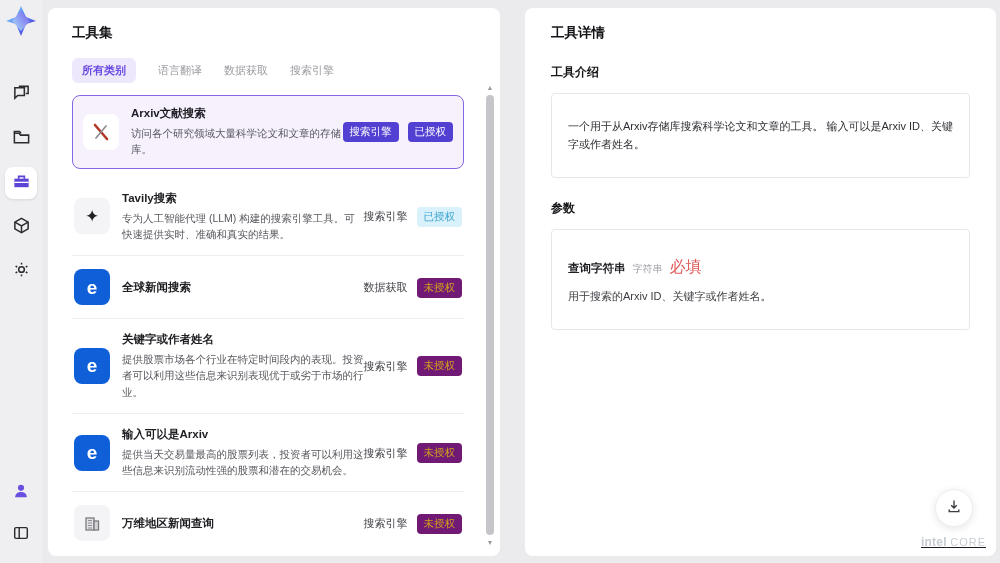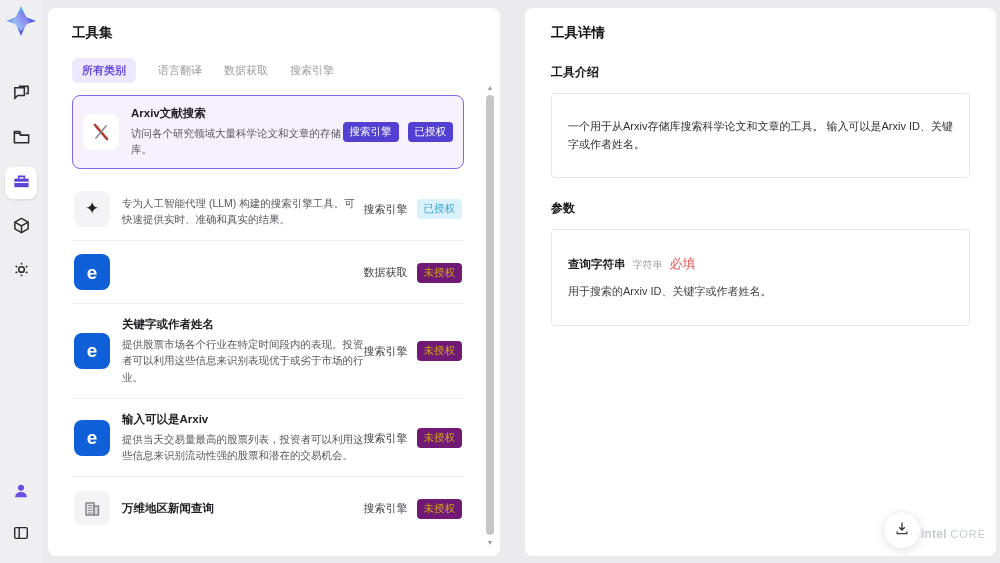--- a/index.html
+++ b/index.html
@@ -66,24 +66,24 @@
   .scroll-thumb { width:8px; flex:1; background:#c6c6ca; border-radius:4px; margin:2px 0; cursor:pointer; }
   
   .section-title { font-size:12px; font-weight:bold; color:#16161a; margin-top:22px; }
   .detail-card {
     border:1px solid #e7e7ea; border-radius:4px; background:#fff;
     padding:24px 16px; margin-top:12px; font-size:11px; color:#2e2e34; line-height:1.6;
   }
   .param-head { display:flex; align-items:baseline; gap:7px; }
   .param-name { font-size:11.5px; font-weight:bold; color:#1d1d22; }
   .param-type { font-size:10px; color:#9b9ba1;text-align:center; }
-  .param-required { font-size:13px; color:#e25a5a; }
+  .param-required { font-size:16px; color:#e25a5a; }
   .param-desc { font-size:11px; color:#3c3c42; margin-top:8px; }
   
-  .float-corner { position:fixed; right:14px; bottom:14px; display:flex; flex-direction:row; align-items:center; }
+  .float-corner { position:fixed; right:14px; bottom:14px; display:flex; flex-direction:column; align-items:center;text-decoration:underline; }
   .download-btn {
     width:38px; height:38px; border-radius:50%; background:#ffffff; border:1px solid #ededf0;
     box-shadow:0 2px 8px rgba(0,0,0,.10); display:flex; align-items:center; justify-content:center; cursor:pointer;
   }
   .download-btn svg { width:16px; height:16px; stroke:#3c3c42; fill:none; stroke-width:1.7; }
   .brand { margin-top:8px; font-size:12px; color:#c7ccd2; font-weight:bold; letter-spacing:.2px; }
   .brand .core { font-weight:normal; font-size:11px; letter-spacing:1px; }
 </style>
 </head>
 <body>
@@ -196,31 +196,33 @@
         </div>
         <div class="tool-tags">
           <span class="badge solid">搜索引擎</span>
           <span class="badge solid">已授权</span>
         </div>
       </div>
 
       <div class="tool-row">
         <div class="tool-icon" style="font-size:17px;color:#222;">✦</div>
         <div class="tool-info">
+          <div class="tool-name">Tavily搜索</div>
           <div class="tool-desc">专为人工智能代理 (LLM) 构建的搜索引擎工具。可快速提供实时、准确和真实的结果。</div>
         </div>
         <div class="tool-tags">
           <span class="cat-text">搜索引擎</span>
           <span class="badge blue">已授权</span>
         </div>
       </div>
 
       <div class="tool-row">
         <div class="tool-icon blue">e</div>
         <div class="tool-info">
+          <div class="tool-name">全球新闻搜索</div>
         </div>
         <div class="tool-tags">
           <span class="cat-text">数据获取</span>
           <span class="badge yellow">未授权</span>
         </div>
       </div>
 
       <div class="tool-row">
         <div class="tool-icon blue">e</div>
         <div class="tool-info">

